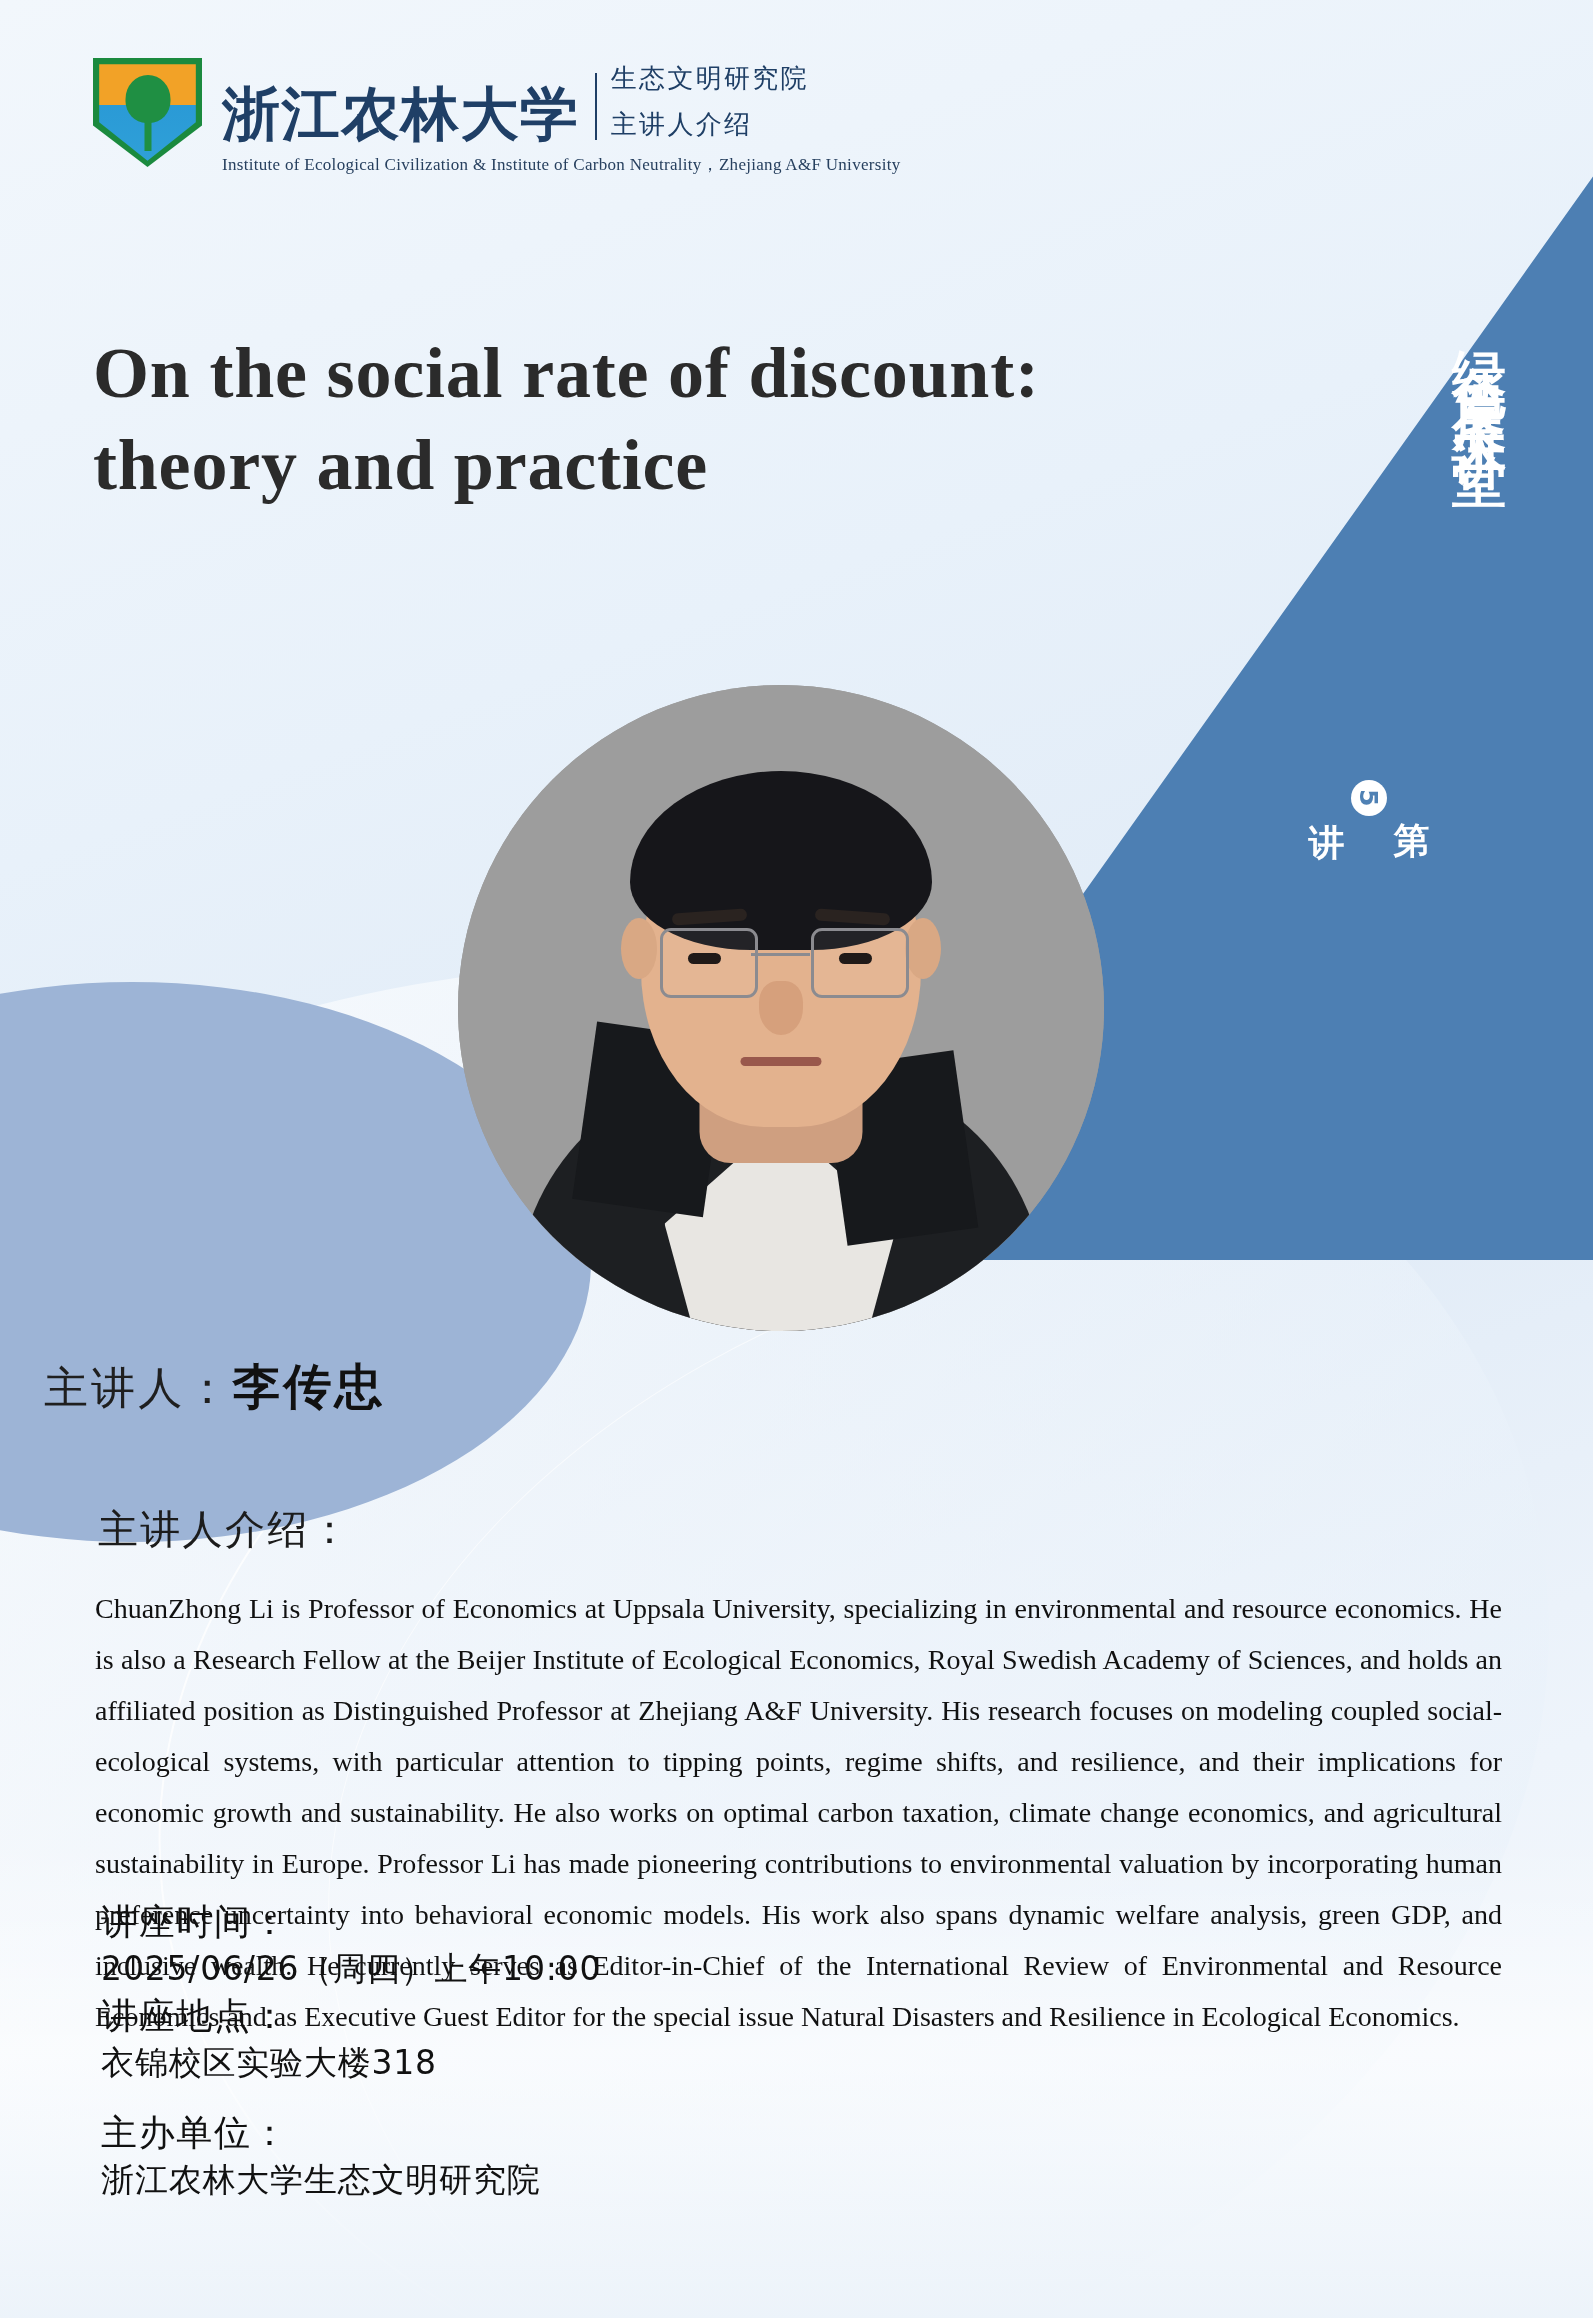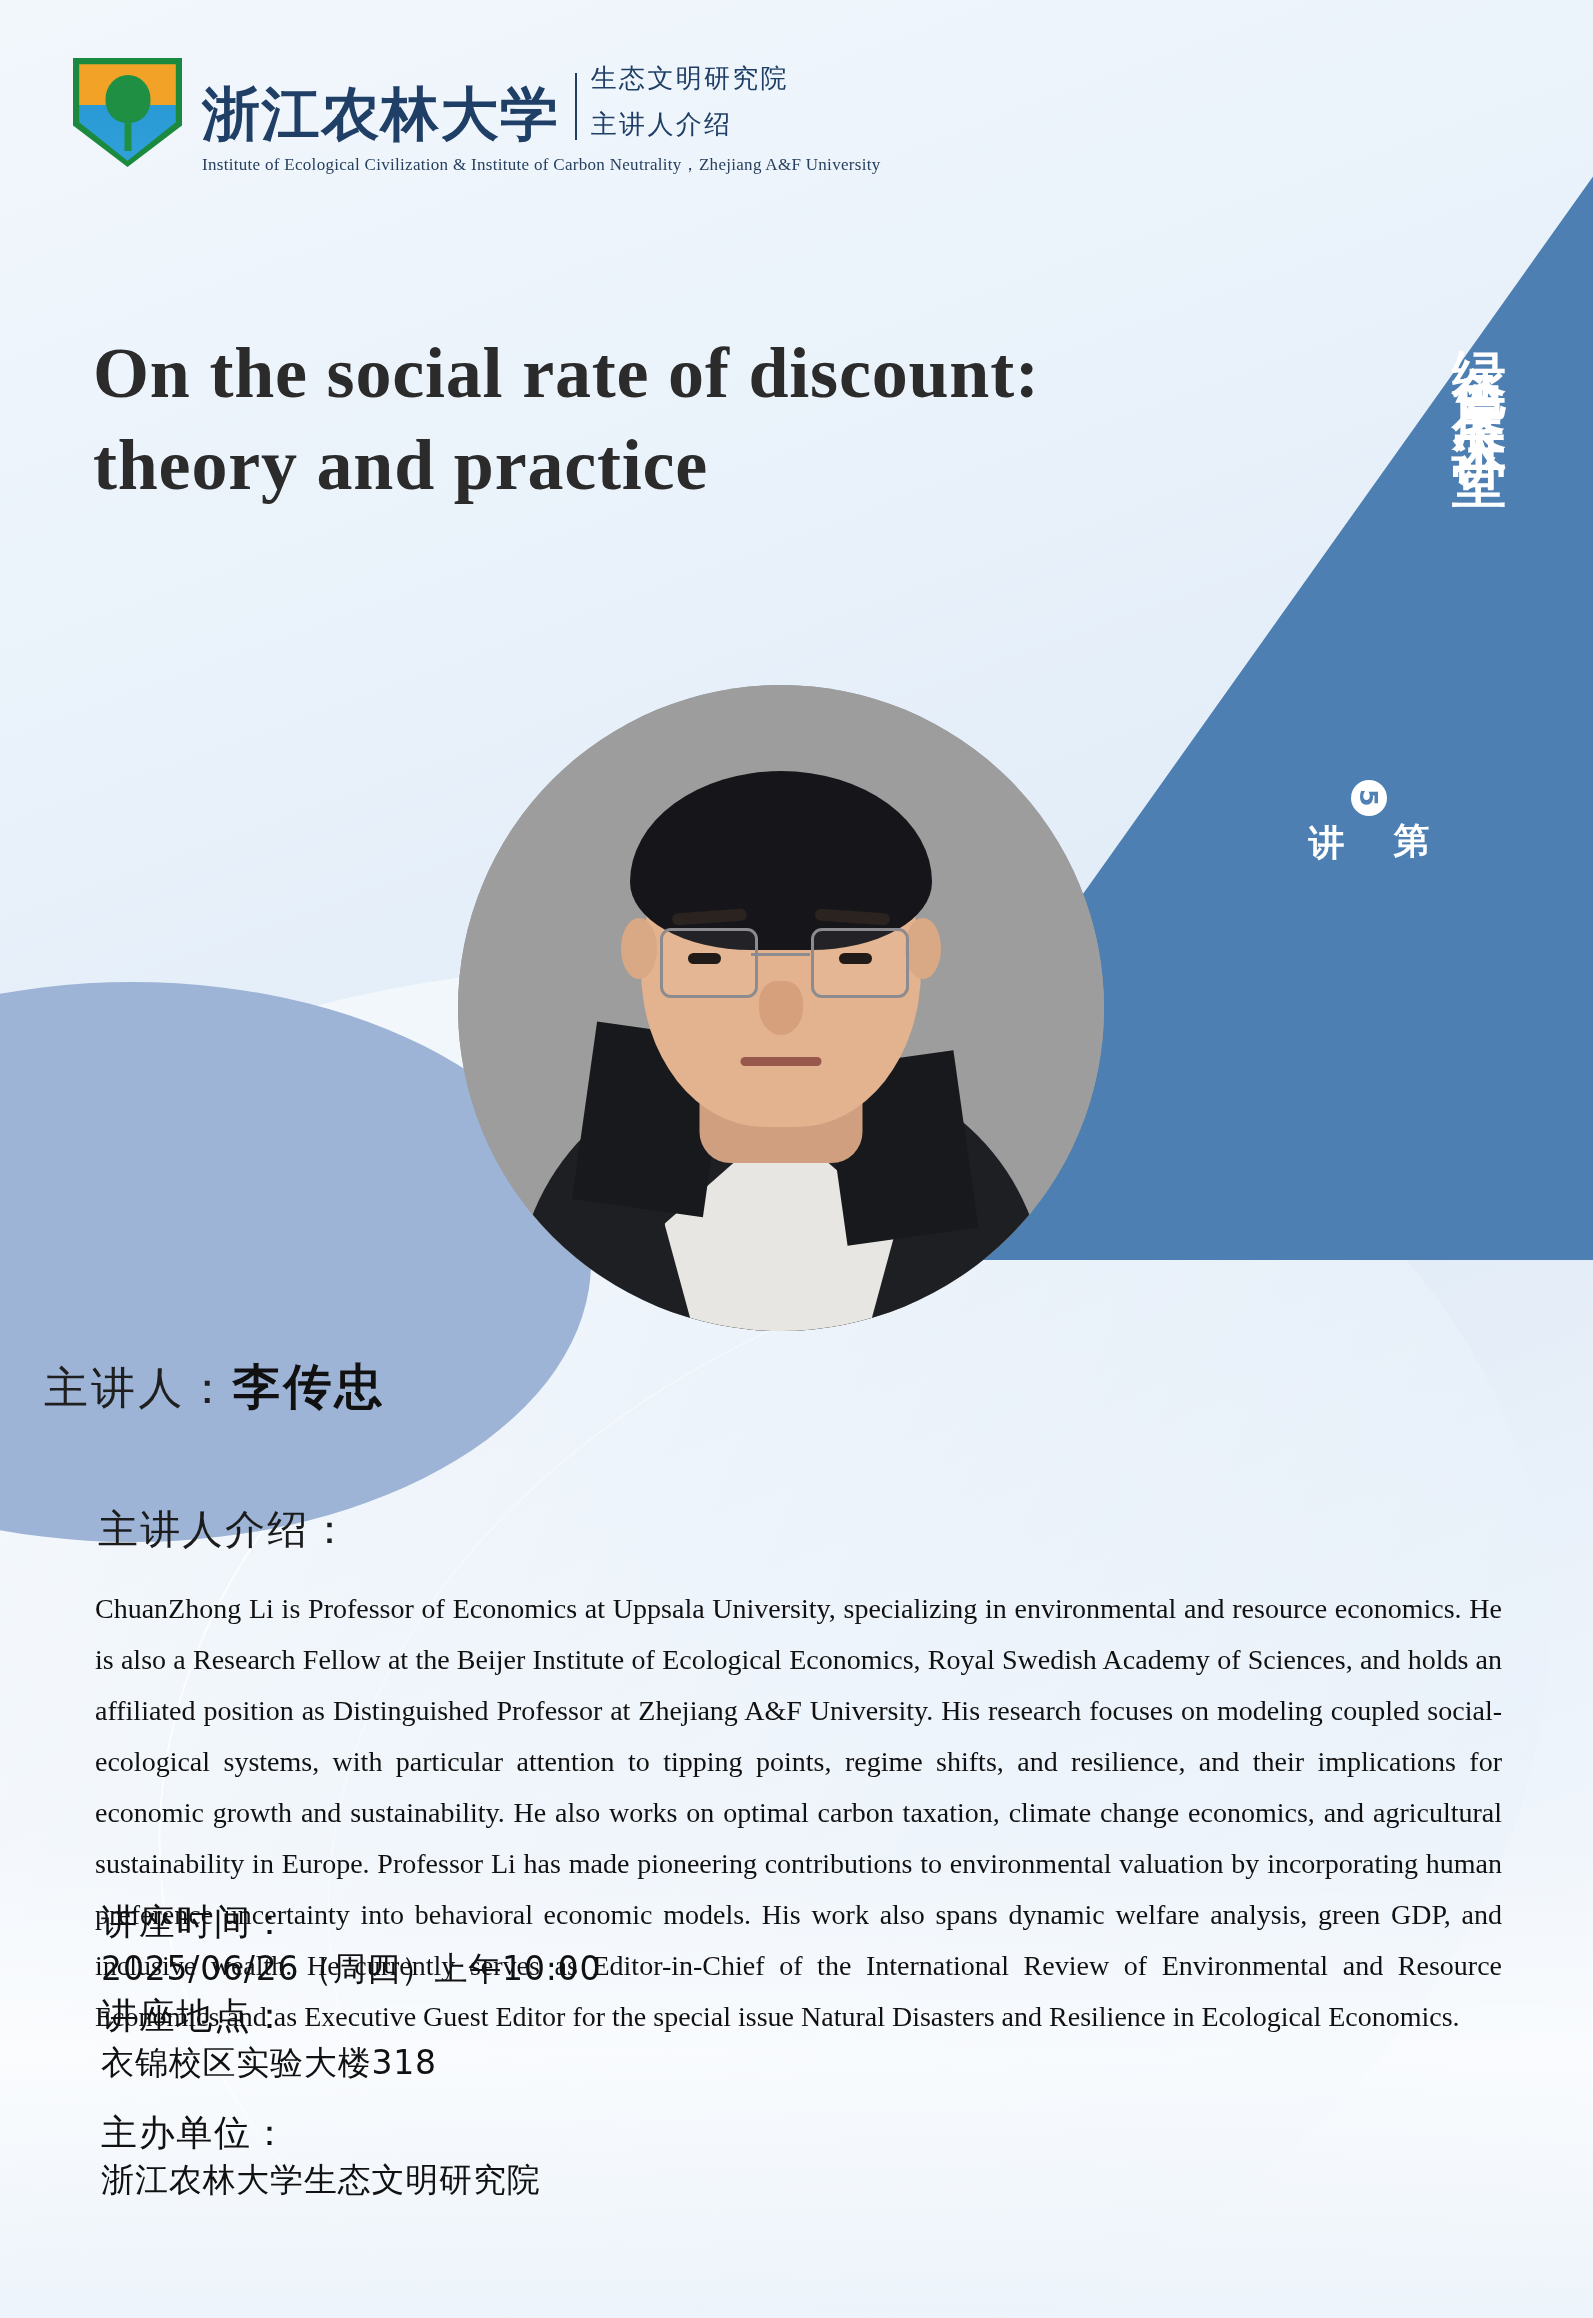--- a/index.html
+++ b/index.html
@@ -81,21 +81,21 @@
     width: 918px;
     height: 560px;
     border-radius: 50%;
     background: #9db4d6;
     pointer-events: none;
   }
 
   
   .header {
     position: absolute;
-    left: 73px;
+    left: 93px;
     top: 58px;
     display: flex;
     align-items: flex-start;
     z-index: 10;
   }
   .logo-mark {
     position: relative;
     width: 109px;
     height: 109px;
     flex: 0 0 auto;

